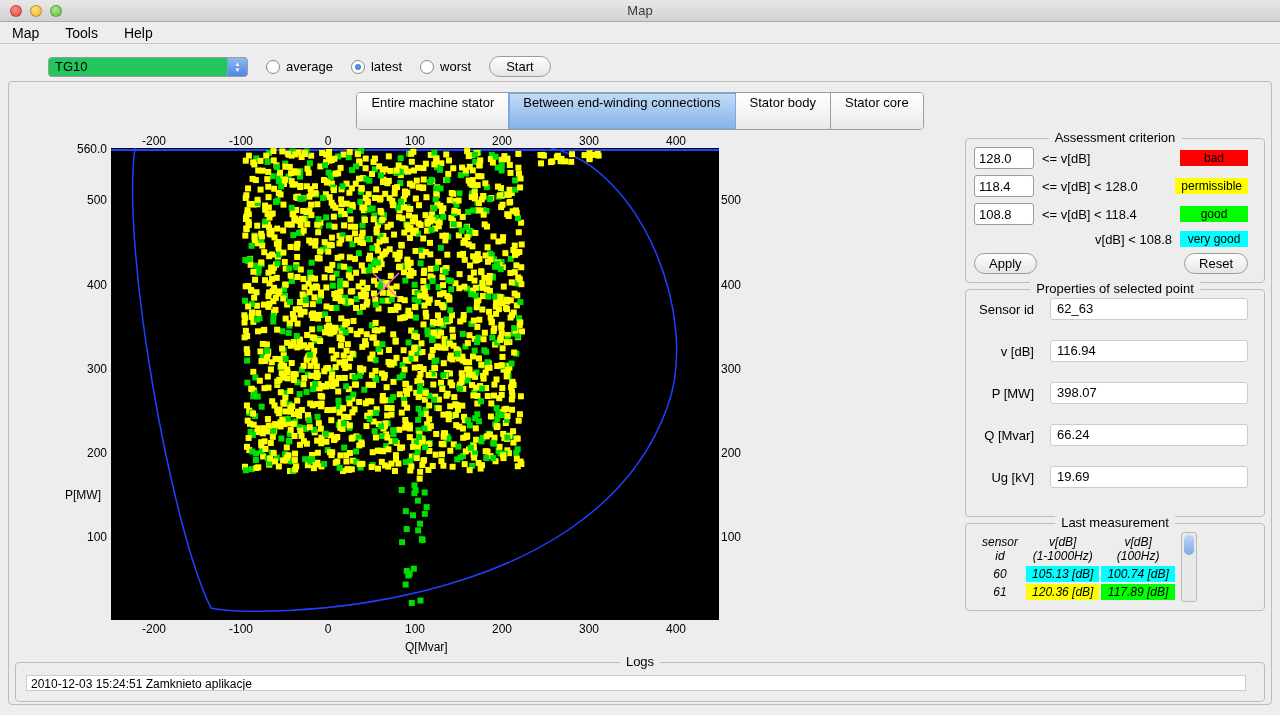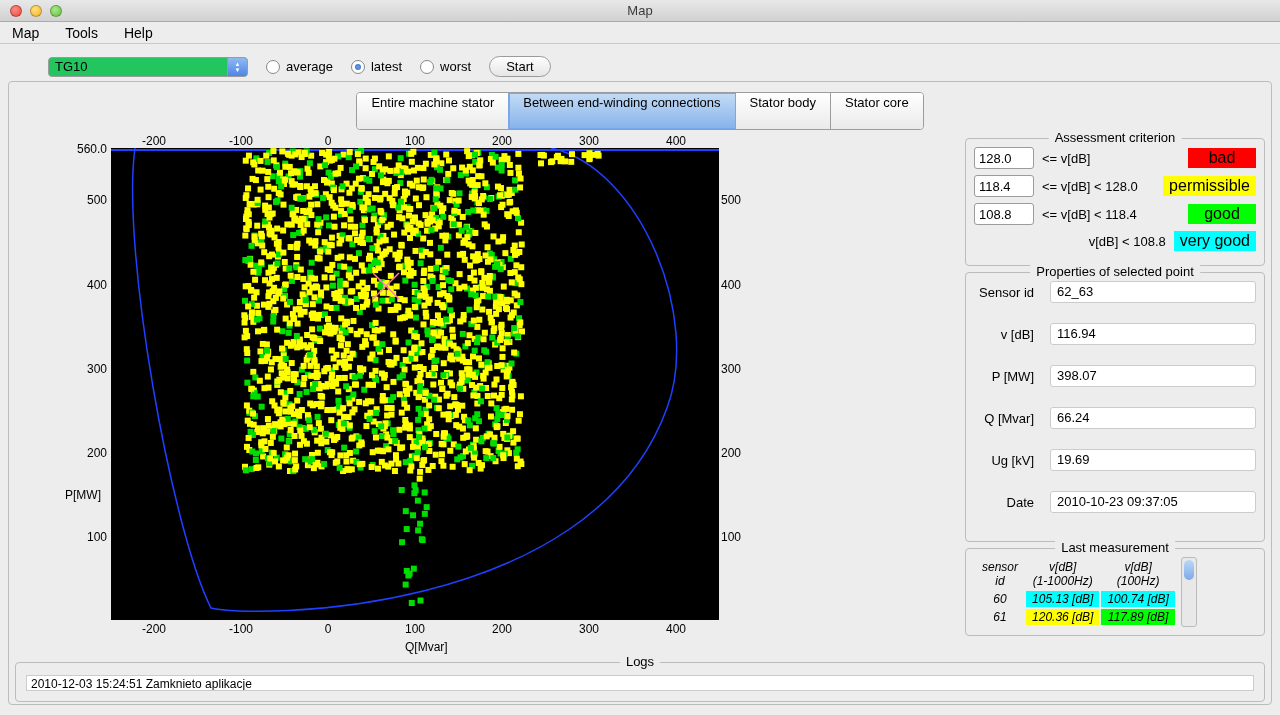--- a/index.html
+++ b/index.html
@@ -24,26 +24,26 @@
 .aqua-btn { height:21px; padding:0 16px; border:1px solid #9b9b9b; border-radius:11px; background: linear-gradient(#fefefe,#e5e5e5); font-size:13px; cursor:default; display:inline-flex; align-items:center; }
 .main-pane { border:1px solid #bcbcbc; border-radius:4px; background:#ededed; margin-top:4px; padding:6px 6px 2px 6px; }
 .seg-wrap { display:flex; justify-content:center; margin: 4px 0 8px 0; }
 .seg { display:flex; border:1px solid #9c9c9c; border-radius:4px; overflow:hidden; height:38px; }
 .seg div { padding: 0 14px; line-height:20px; font-size:13px; border-right:1px solid #9c9c9c; background:linear-gradient(#fff,#eaeaea); }
 .seg div:last-child { border-right:none; }
 .seg .selected { background: linear-gradient(#c3dcf7,#86b2ea); outline:2px solid #7aa8e6; outline-offset:-1px; color:#000; }
 .body-row { display:flex; gap:8px; }
 .chart-col { flex:1; min-width:0; }
 .side-col { width:300px; display:flex; flex-direction:column; gap:6px; }
-.fieldset { border:1px solid #bcbcbc; border-radius:4px; padding:8px 8px 8px 8px; position:relative; background:#ededed; }
+.fieldset { border:1px solid #bcbcbc; border-radius:4px; padding:8px 16px 8px 8px; position:relative; background:#ededed; }
 .fieldset-title { position:absolute; top:-9px; left:50%; transform:translateX(-50%); background:#ededed; padding:0 6px; font-size:13px; white-space:nowrap; }
 .crit-row { display:flex; align-items:center; gap:8px; margin-bottom:6px; font-size:13px; }
 .crit-row input { width:60px; height:22px; border:1px solid #9b9b9b; border-radius:3px; padding:0 4px; background:#fff; font-size:13px; }
 .crit-row .spacer { flex:1; }
-.badge { padding:1px 6px; font-size:16px; min-width:68px; text-align:center; color:#000; }
+.badge { padding:1px 6px; font-size:12px; min-width:68px; text-align:center; color:#000; }
 .red { background:#ff0000; }
 .yel { background:#ffff00; }
 .grn { background:#00ff00; }
 .cyn { background:#00ffff; }
 .btn-row { display:flex; justify-content:space-between; margin-top:4px; }
 .prop-row { display:flex; align-items:center; gap:16px; margin-bottom:20px; }
 .prop-row label { width:60px; text-align:right; font-size:13px; }
 .prop-row .val { flex:1; height:22px; border:1px solid #ccc; border-radius:3px; background:#fff; padding:0 6px; line-height:20px; font-size:13px; }
 .last-table { font-size:12px; }
 .last-table td, .last-table th { padding:1px 6px; text-align:center; font-weight:normal;font-style:italic; }
@@ -2091,20 +2091,24 @@
             <input value="108.8" style="">
             <span>&lt;= v[dB] &lt; 118.4</span>
             <span class="spacer"></span>
             <span class="badge grn">good</span>
           </div>
           <div class="crit-row">
             <span style="width:60px"></span>
             <span class="spacer" style="text-align:right">v[dB] &lt; 108.8</span>
             <span class="badge cyn">very good</span>
           </div>
+          <div class="btn-row">
+            <button class="aqua-small">Apply</button>
+            <button class="aqua-small">Reset</button>
+          </div>
         </div>
 
         <div class="fieldset">
           <span class="fieldset-title">Properties of selected point</span>
           <div class="prop-row">
               <label>Sensor id</label>
               <div class="val">62_63</div>
             </div>
           <div class="prop-row">
               <label>v [dB]</label>
@@ -2114,24 +2118,20 @@
               <label>P [MW]</label>
               <div class="val">398.07</div>
             </div>
           <div class="prop-row">
               <label>Q [Mvar]</label>
               <div class="val">66.24</div>
             </div>
           <div class="prop-row">
               <label>Ug [kV]</label>
               <div class="val">19.69</div>
-            </div>
-          <div class="prop-row">
-              <label>Date</label>
-              <div class="val">2010-10-23 09:37:05</div>
             </div>
         </div>
 
         <div class="fieldset">
           <span class="fieldset-title">Last measurement</span>
           <div class="last-wrap">
             <table class="last-table">
               <tbody>
                   <tr>
                 <th>sensor<br>id</th>

